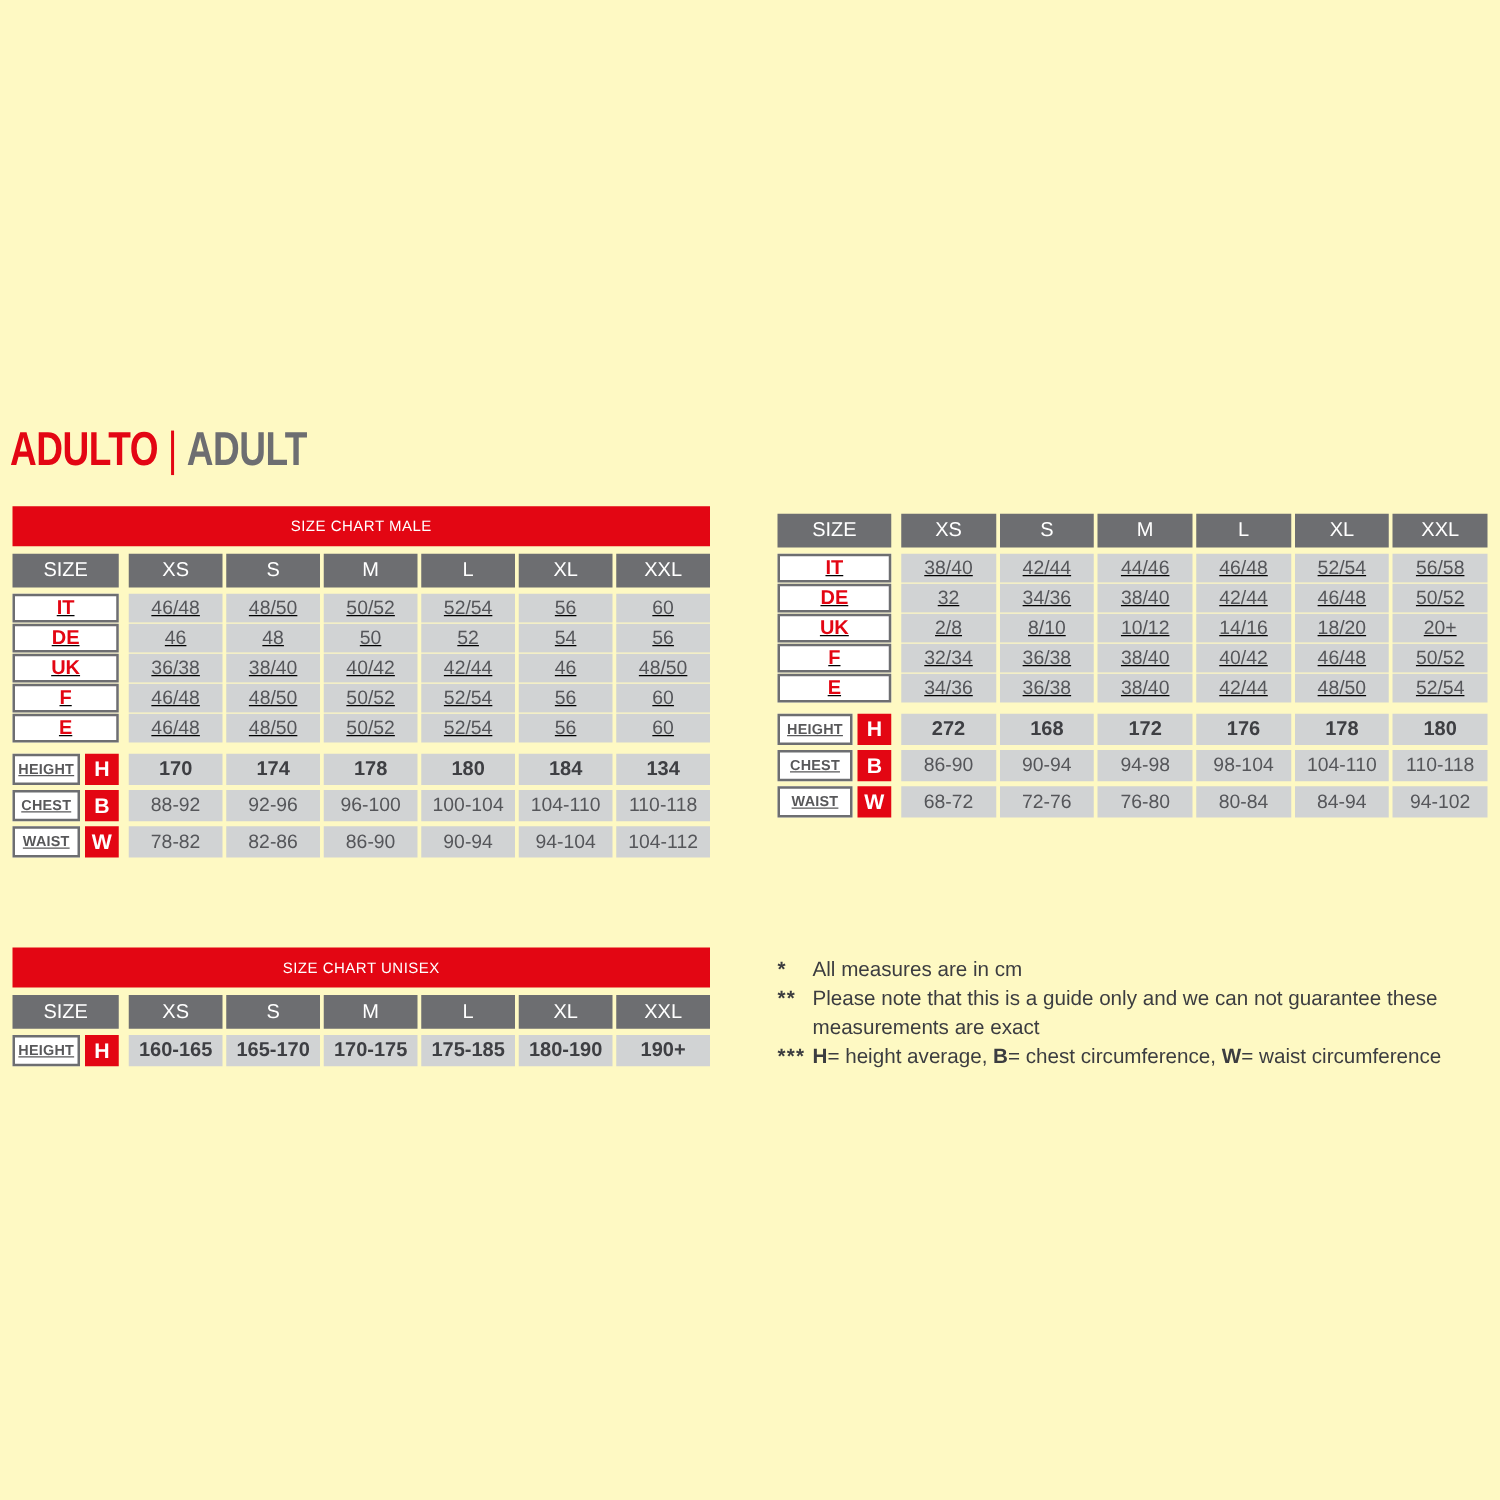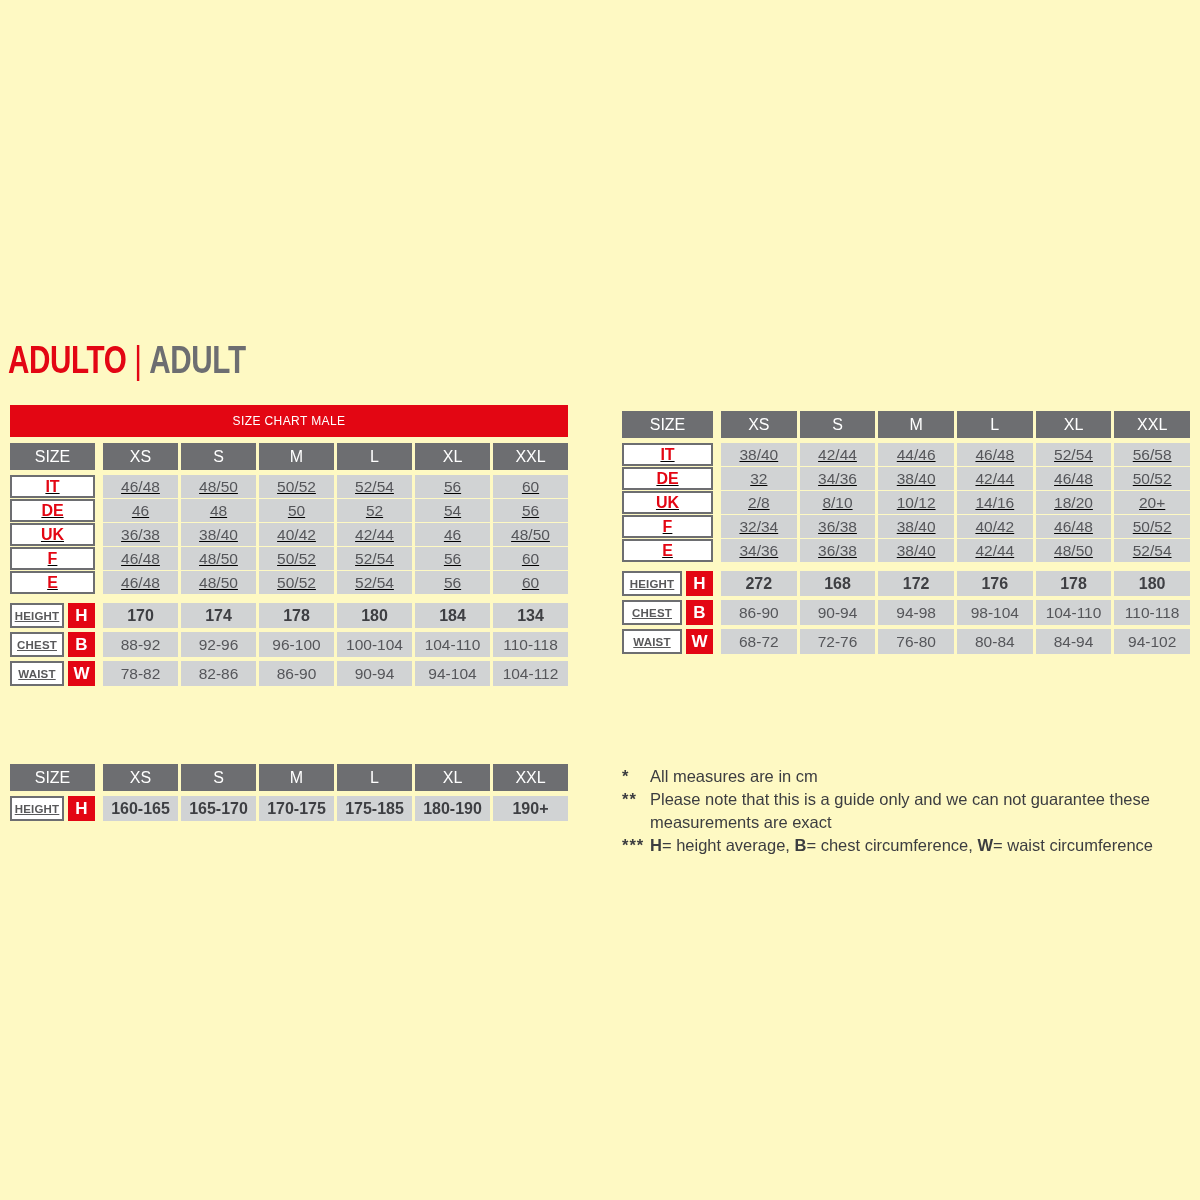--- a/index.html
+++ b/index.html
@@ -244,20 +244,21 @@
         <div class="cell">68-72</div>
         <div class="cell">72-76</div>
         <div class="cell">76-80</div>
         <div class="cell">80-84</div>
         <div class="cell">84-94</div>
         <div class="cell">94-102</div>
       </div>
   </section>
 
   <section class="sc-table no-size-rows" id="table-unisex">
+    <div class="sc-title">SIZE CHART UNISEX</div>
     <div class="sc-grid sc-headers">
         <div class="col-header size-header">SIZE</div>
         <div class="col-header">XS</div>
         <div class="col-header">S</div>
         <div class="col-header">M</div>
         <div class="col-header">L</div>
         <div class="col-header">XL</div>
         <div class="col-header">XXL</div>
       </div>
 

